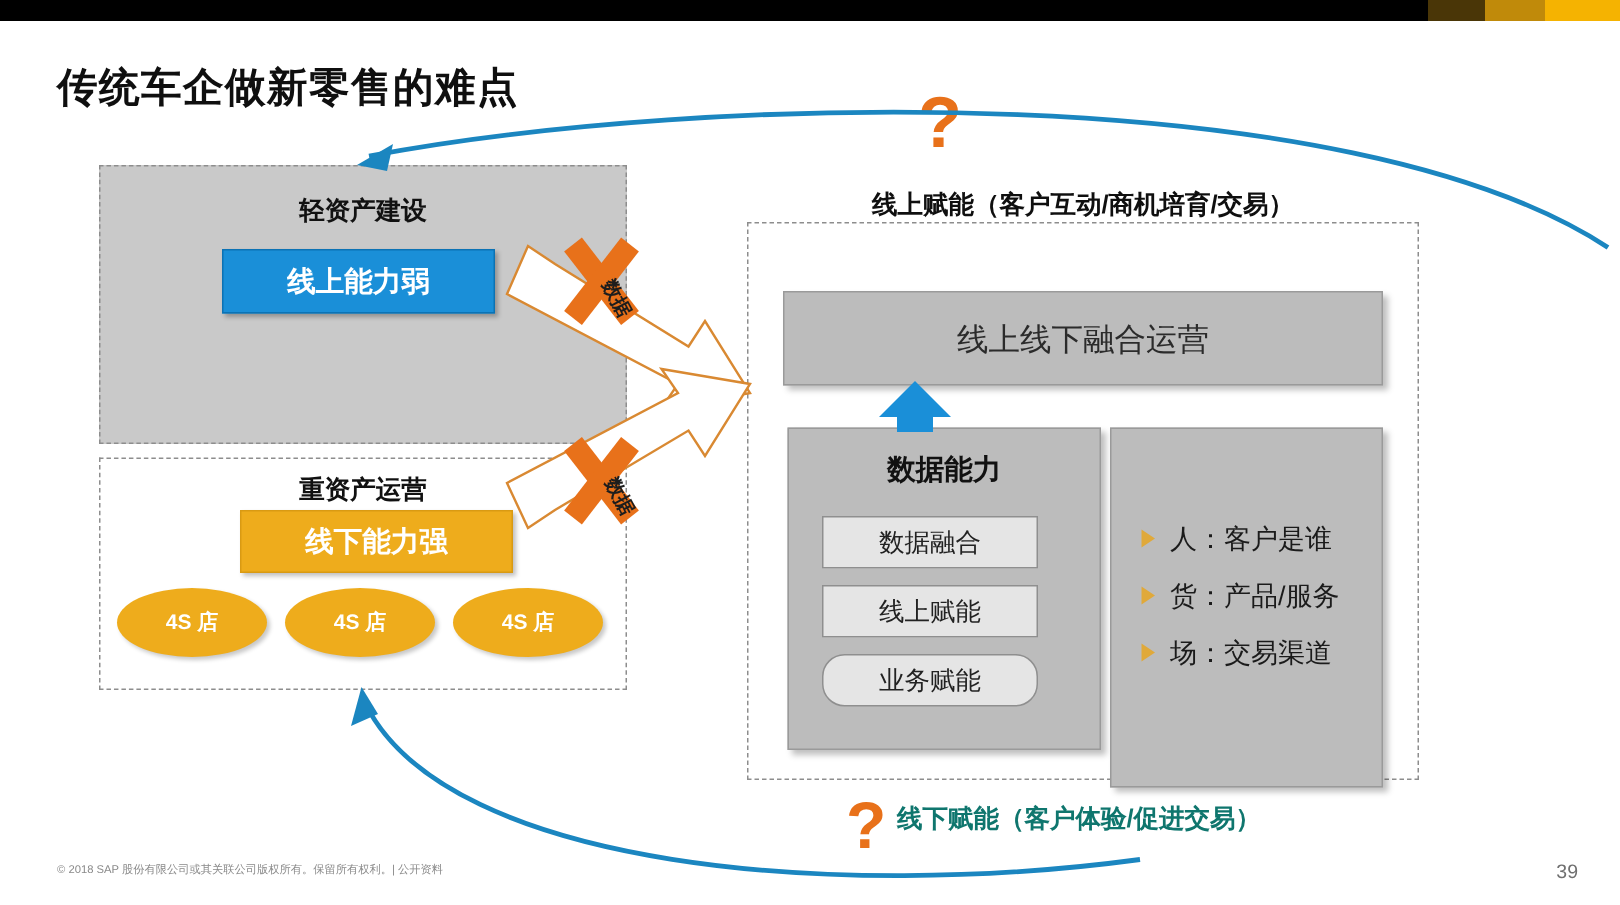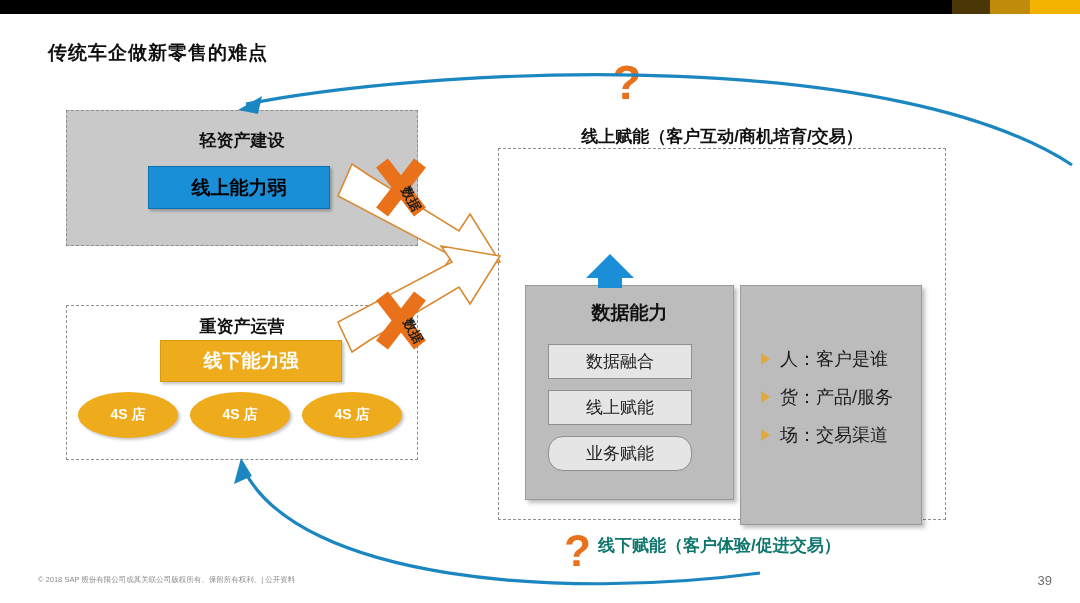--- a/index.html
+++ b/index.html
@@ -19,34 +19,34 @@
   .topbar{
     position:absolute;left:0;top:0;width:1080px;height:14px;background:#000000;
   }
   .topbar-seg{position:absolute;top:0;height:14px;}
   .seg1{left:952px;width:38px;background:#4a3607;}
   .seg2{left:990px;width:40px;background:#c08a0a;}
   .seg3{left:1030px;width:50px;background:#f5b301;}
 
   
   .slide-title{
-    position:absolute;left:48px;top:40px;
-    font-size:19px;font-weight:bold;color:#0f0f0f;
+    position:absolute;left:38px;top:40px;
+    font-size:27px;font-weight:bold;color:#0f0f0f;
     letter-spacing:1px;
     white-space:nowrap;
   }
 
   
   .dashed{
     position:absolute;
     border:1px dashed #8d8d8d;
     box-sizing:border-box;
   }
   .panel-light{
-    left:66px;top:110px;width:352px;height:136px;
+    left:66px;top:110px;width:352px;height:186px;
     background:#c9c9c9;
   }
   .panel-heavy{
     left:66px;top:305px;width:352px;height:155px;
     background:#ffffff;
   }
   .panel-right{
     left:498px;top:148px;width:448px;height:372px;
     background:#ffffff;
   }
@@ -58,21 +58,21 @@
 
   
   .box{
     position:absolute;box-sizing:border-box;
     display:flex;align-items:center;justify-content:center;
     text-align:center;
   }
   .blue-box{
     left:148px;top:166px;width:182px;height:43px;
     background:#1a8fd8;border:1px solid #0b72b4;
-    color:#000000;font-size:19px;font-weight:bold;
+    color:#ffffff;font-size:19px;font-weight:bold;
     box-shadow:2px 2px 3px rgba(0,0,0,.28);
   }
   .orange-box{
     left:160px;top:340px;width:182px;height:42px;
     background:#eeac1c;border:1px solid #d99a13;
     color:#ffffff;font-size:19px;font-weight:bold;
     box-shadow:2px 2px 3px rgba(0,0,0,.25);
   }
   .ellipse{
     position:absolute;width:100px;height:46px;border-radius:50%;
@@ -190,20 +190,21 @@
     <div class="panel-heading" style="top:9px;">重资产运营</div>
   </div>
   <div class="box orange-box">线下能力强</div>
   <div class="ellipse el1">4S 店</div>
   <div class="ellipse el2">4S 店</div>
   <div class="ellipse el3">4S 店</div>
 
   <div class="cap-online">线上赋能（客户互动/商机培育/交易）</div>
   <div class="dashed panel-right"></div>
 
+  <div class="box merge-box">线上线下融合运营</div>
 
   <div class="cap-box">
     <div class="cap-title">数据能力</div>
     <div class="cap-item ci1">数据融合</div>
     <div class="cap-item ci2">线上赋能</div>
     <div class="cap-item ci3">业务赋能</div>
   </div>
 
   <div class="pcs-box">
     <div class="pcs-row">

